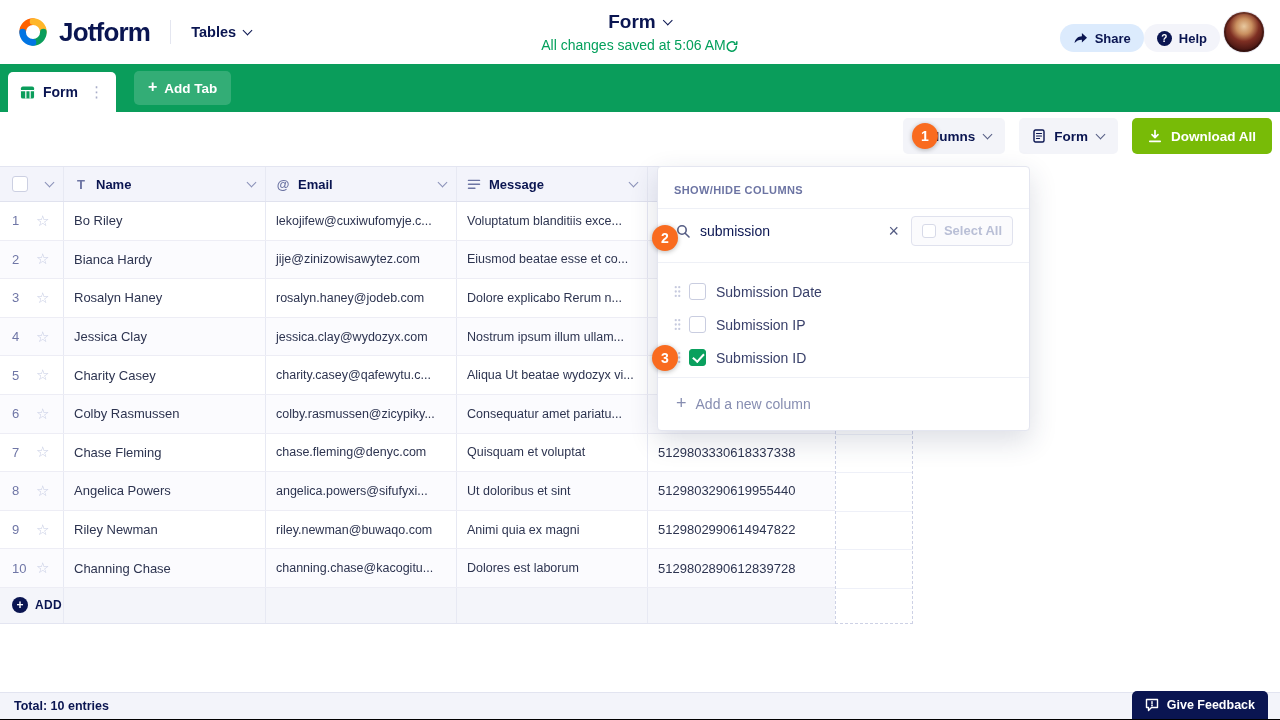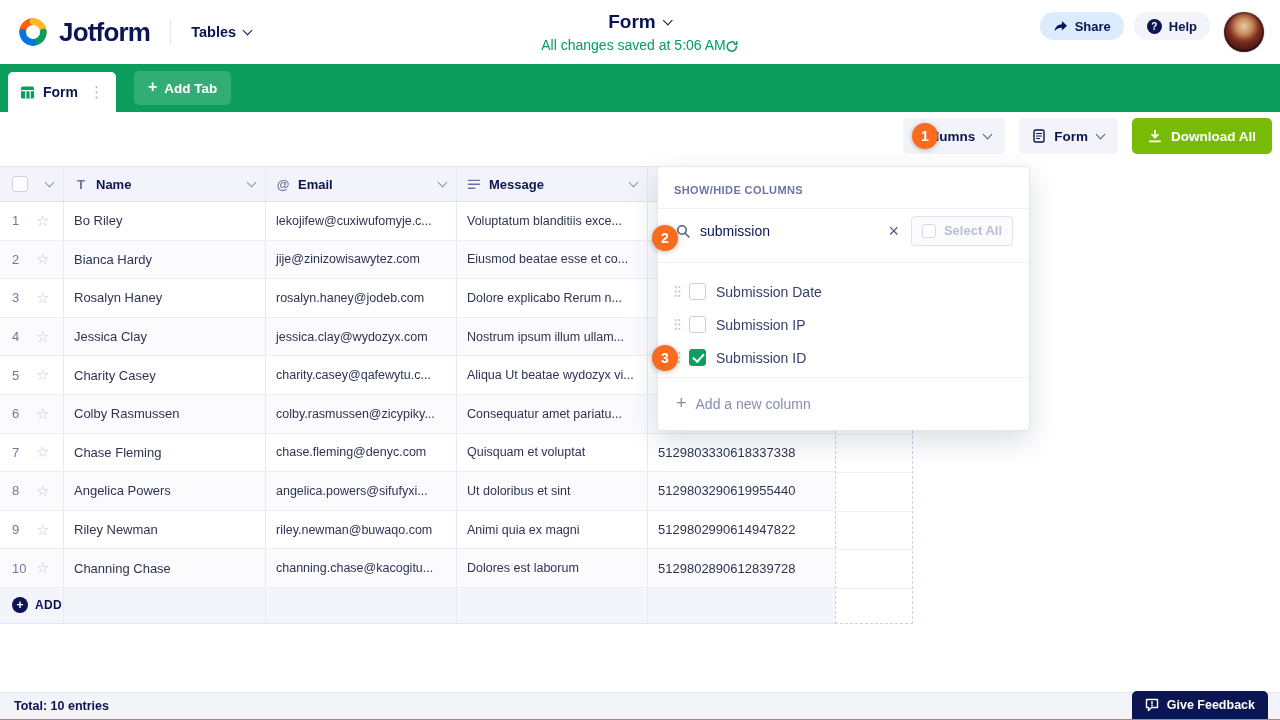--- a/index.html
+++ b/index.html
@@ -1,33 +1,33 @@
 <!DOCTYPE html>
 <html><head>
 <meta charset="utf-8">
 <style>
   * { box-sizing: border-box; margin: 0; padding: 0; }
   html,body { width:1280px; height:720px; }
   body { font-family:"Liberation Sans", sans-serif; background:#fff; overflow:hidden; }
   button { border:none; background:none; font-family:inherit; cursor:pointer; }
   input { border:none; outline:none; background:transparent; font-family:inherit; }
 
-  .app { position:relative; width:1280px; height:720px; background:#f97316; }
+  .app { position:relative; width:1280px; height:720px; background:#000000; }
 
   
   .topbar { height:64px; background:#fff; display:flex; align-items:center; padding:0 16px; position:relative; }
   .brand { display:flex; align-items:center; gap:9px; }
   .brand-text { font-size:26px; font-weight:700; color:#0a1551; letter-spacing:-0.8px; }
   .vdiv { width:1px; height:24px; background:#e4e6f0; margin:0 20px; }
   .tables-dd { display:flex; align-items:center; gap:8px; font-size:14.5px; font-weight:600; color:#0a1551; }
   .chev { width:7px; height:7px; border-right:1.7px solid currentColor; border-bottom:1.7px solid currentColor; transform:rotate(45deg); display:inline-block; margin-top:-4px; }
   .center-title { position:absolute; left:50%; top:11px; transform:translateX(-50%); text-align:center; }
   .title-row { display:flex; align-items:center; justify-content:center; gap:9px; font-size:19px; font-weight:700; color:#0a1551; }
   .autosave { margin-top:4px; display:flex; align-items:flex-end; font-size:14px; color:#04a05c; justify-content:center; }
-  .hdr-right { margin-left:auto; display:flex; align-items:flex-start; gap:10px; }
+  .hdr-right { margin-left:auto; display:flex; align-items:flex-end; }
   .pill { height:28px; border-radius:14px; display:flex; align-items:center; gap:7px; padding:0 13px; font-size:13px; font-weight:600; color:#0a1551; }
   .share-pill { background:#dcebfd; }
   .help-pill { background:#f3f4fa; }
   .qmark { width:15px; height:15px; border-radius:50%; background:#0a1551; color:#fff; font-size:10px; font-weight:700; display:flex; align-items:center; justify-content:center; }
   .avatar { width:40px; height:40px; border-radius:50%; margin-left:4px;
             background: radial-gradient(circle at 50% 36%, #e8c9a0 0%, #c98f5f 24%, #7e2f23 46%, #4a1713 72%, #30100e 100%);
             box-shadow: inset 0 0 0 2px rgba(0,0,0,.25), 0 0 0 1px #e5e6ef; }
 
   
   .greenbar { height:48px; background:#0a9d5b; display:flex; align-items:center; padding-left:8px; }

